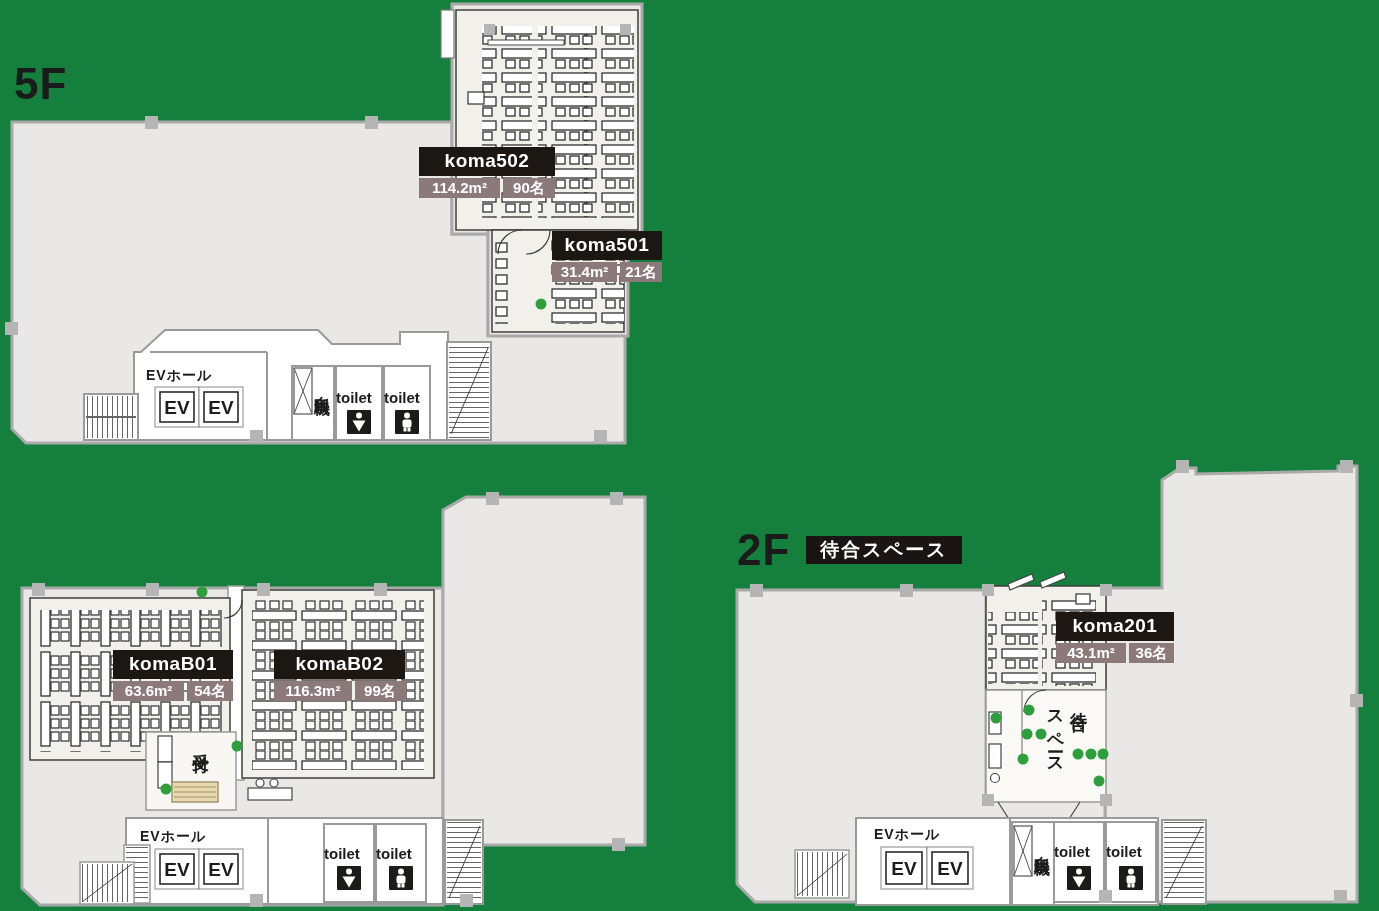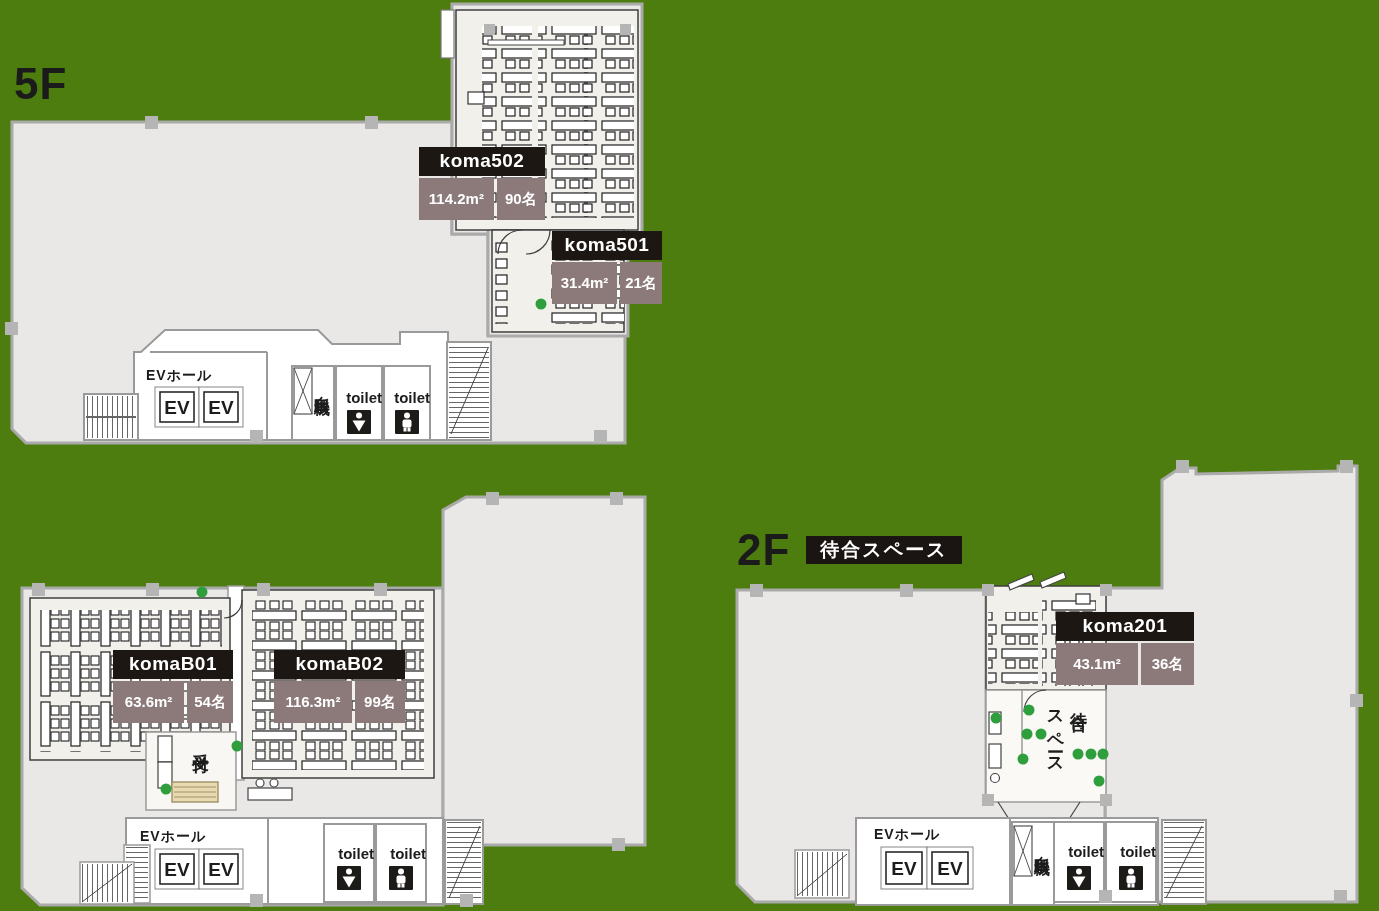--- a/index.html
+++ b/index.html
@@ -1,42 +1,42 @@
 <!DOCTYPE html>
 <html><head>
 <meta charset="utf-8">
 <style>
   html,body{margin:0;padding:0;background:#fff;}
-  .canvas{position:relative;width:1379px;height:911px;background:#4d7c0f;overflow:hidden;
+  .canvas{position:relative;width:1379px;height:911px;background:#15803d;overflow:hidden;
           font-family:"Liberation Sans","DejaVu Sans",sans-serif;}
   .canvas svg{position:absolute;left:0;top:0;}
 
   
   .title-row{position:absolute;display:flex;align-items:center;gap:16px;}
   .t-title{font-size:44px;font-weight:bold;color:#1b1b1b;line-height:1;letter-spacing:1px;}
   .badge{background:#1a1512;color:#fff;font-size:19px;font-weight:bold;
          padding:4px 14px 5px;line-height:1;white-space:nowrap;}
   .badge.wide{letter-spacing:9px;padding-right:6px;}
   .badge.tight{letter-spacing:2px;}
 
   
   .klabel{position:absolute;z-index:6;}
   .klabel .hdr{background:#1c1712;color:#fff;font-size:19px;font-weight:bold;
                text-align:center;padding:4px 2px;line-height:1.1;letter-spacing:.5px;}
   .klabel .sub{display:flex;gap:3px;margin-top:2px;}
   .klabel .sub>div{background:#8c7a7a;color:#fff;font-size:15px;font-weight:bold;
-                   text-align:center;padding:13px 0;line-height:1.1;}
+                   text-align:center;padding:2px 0;line-height:1.1;}
   .klabel .area{flex:1.55;}
   .klabel .cap{flex:1;}
 
   
   .ftext{position:absolute;font-weight:bold;color:#1c1c1c;line-height:1;z-index:5;}
   .evhall{font-size:14px;letter-spacing:1px;}
   .evbox{display:flex;align-items:center;justify-content:center;font-size:19px;}
-  .tlabel{text-align:right;font-size:15px;}
+  .tlabel{text-align:left;font-size:15px;}
   .vtext{writing-mode:vertical-rl;text-orientation:upright;font-size:16px;
          letter-spacing:2px;white-space:pre-line;line-height:23px;}
   .vbig{font-size:17px;letter-spacing:3px;}
 </style>
 </head>
 <body>
 
 <div class="canvas">
 
 <svg width="1379" height="911" viewBox="0 0 1379 911">
@@ -333,21 +333,21 @@
 </svg>
 
 <div class="title-row" style="left:14px;top:62px;">
   <span class="t-title">5F</span>
 </div>
 <div class="title-row" style="left:737px;top:528px;">
   <span class="t-title">2F</span>
   <span class="badge tight">待合スペース</span>
 </div>
 
-<div class="klabel" style="left:419px;top:147px;width:126px;">
+<div class="klabel" style="left:419px;top:147px;width:136px;">
   <div class="hdr">koma502</div>
   <div class="sub">
     <div class="area">114.2m²</div>
     <div class="cap">90名</div>
   </div>
 </div>
 <div class="klabel" style="left:552px;top:231px;width:110px;">
   <div class="hdr">koma501</div>
   <div class="sub">
     <div class="area">31.4m²</div>
@@ -361,21 +361,21 @@
     <div class="cap">54名</div>
   </div>
 </div>
 <div class="klabel" style="left:274px;top:650px;width:131px;">
   <div class="hdr">komaB02</div>
   <div class="sub">
     <div class="area">116.3m²</div>
     <div class="cap">99名</div>
   </div>
 </div>
-<div class="klabel" style="left:1056px;top:612px;width:138px;">
+<div class="klabel" style="left:1056px;top:612px;width:118px;">
   <div class="hdr">koma201</div>
   <div class="sub">
     <div class="area">43.1m²</div>
     <div class="cap">36名</div>
   </div>
 </div>
 
 <div class="ftext evhall" style="left:146px;top:368px;">EVホール</div>
 <div class="ftext evbox" style="left:160px;top:392px;width:34px;height:30px;">EV</div>
 <div class="ftext evbox" style="left:204px;top:392px;width:34px;height:30px;">EV</div>

